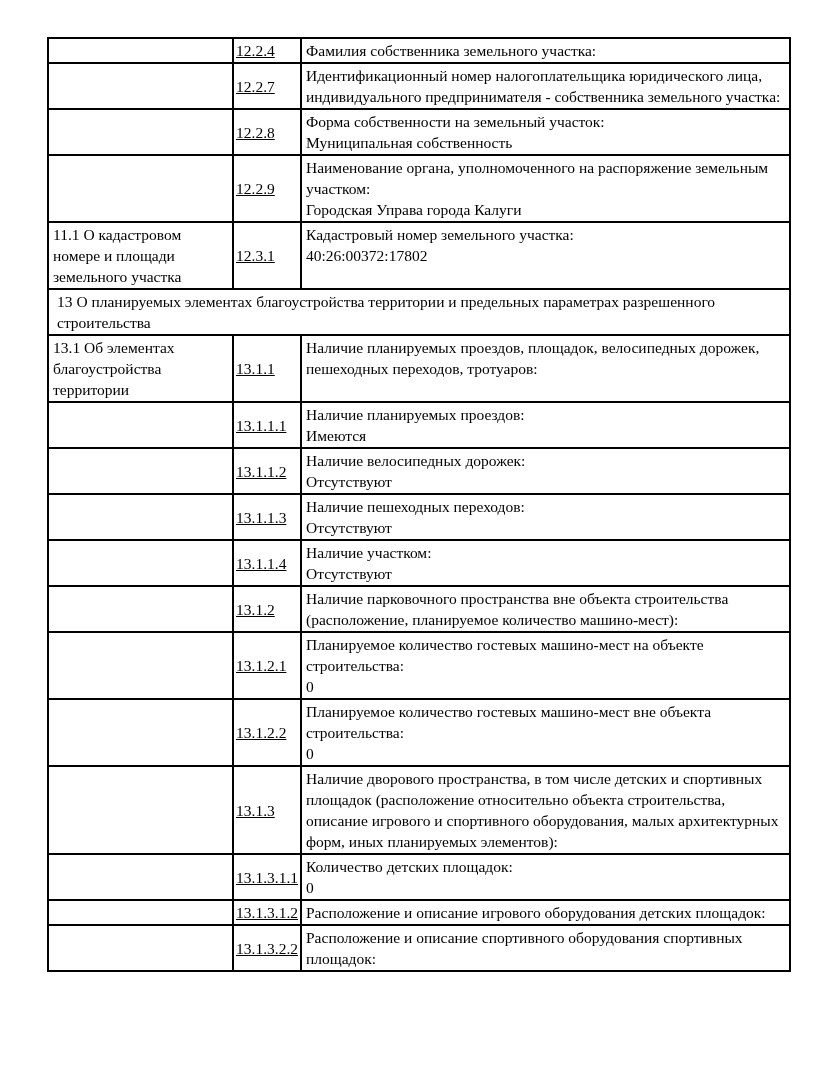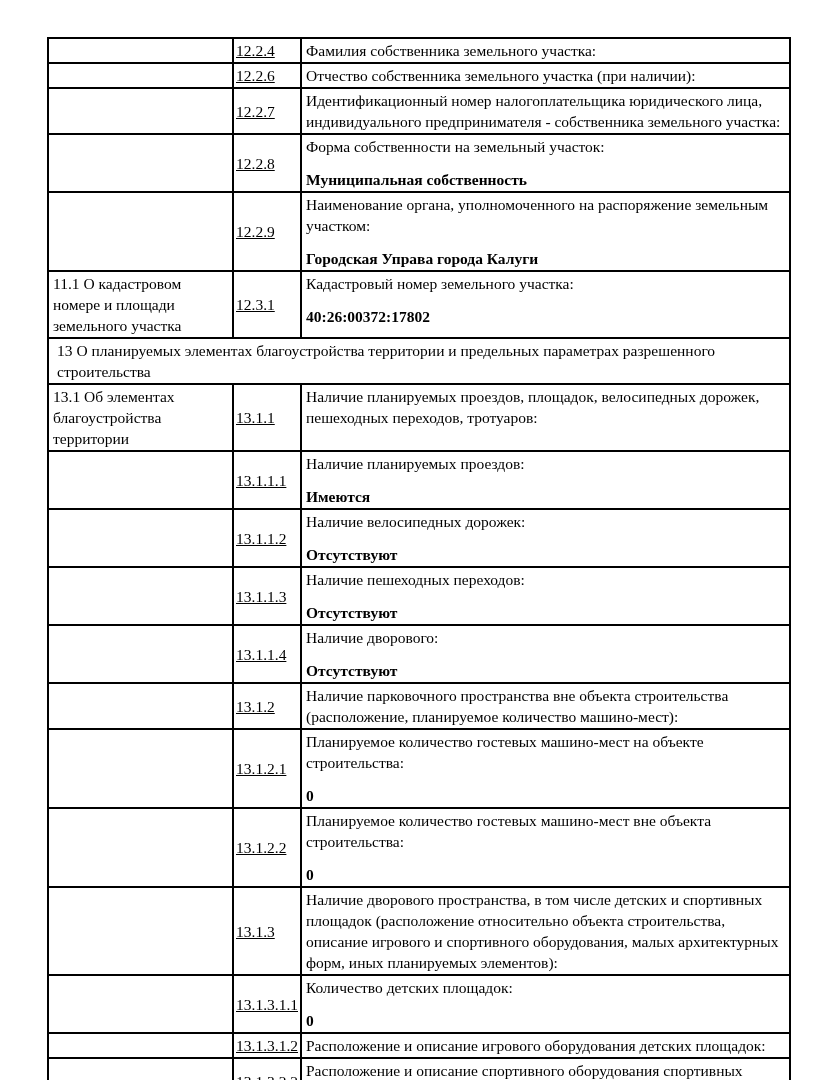--- a/index.html
+++ b/index.html
@@ -30,45 +30,38 @@
     word-wrap: break-word;
   }
   td.code {
     vertical-align: middle;
     white-space: nowrap;
     padding: 1px 2px;
     overflow: hidden;
     text-decoration: underline;
   }
   td.section-header { padding: 1px 8px; }
-  .value { font-weight: bold; margin-top: 12px; }
+  .value { font-weight: normal; }
 </style>
 </head>
 <body>
 
 <div class="page">
   <table class="doc-table">
     <colgroup>
       <col class="col-section">
       <col class="col-code">
       <col class="col-content">
     </colgroup>
     <tbody id="table-body">
         <tr>
           <td class="section-title"></td>
           <td class="code">12.2.4</td>
           <td class="content">
             <div class="label">Фамилия собственника земельного участка:</div>
-          </td>
-        </tr>
-        <tr>
-          <td class="section-title"></td>
-          <td class="code">12.2.6</td>
-          <td class="content">
-            <div class="label">Отчество собственника земельного участка (при наличии):</div>
           </td>
         </tr>
         <tr>
           <td class="section-title"></td>
           <td class="code">12.2.7</td>
           <td class="content">
             <div class="label">Идентификационный номер налогоплательщика юридического лица, индивидуального предпринимателя - собственника земельного участка:</div>
           </td>
         </tr>
         <tr>
@@ -126,21 +119,21 @@
           <td class="code">13.1.1.3</td>
           <td class="content">
             <div class="label">Наличие пешеходных переходов:</div>
             <div class="value">Отсутствуют</div>
           </td>
         </tr>
         <tr>
           <td class="section-title"></td>
           <td class="code">13.1.1.4</td>
           <td class="content">
-            <div class="label">Наличие дворового:</div>
+            <div class="label">Наличие участком:</div>
             <div class="value">Отсутствуют</div>
           </td>
         </tr>
         <tr>
           <td class="section-title"></td>
           <td class="code">13.1.2</td>
           <td class="content">
             <div class="label">Наличие парковочного пространства вне объекта строительства (расположение, планируемое количество машино-мест):</div>
           </td>
         </tr>

